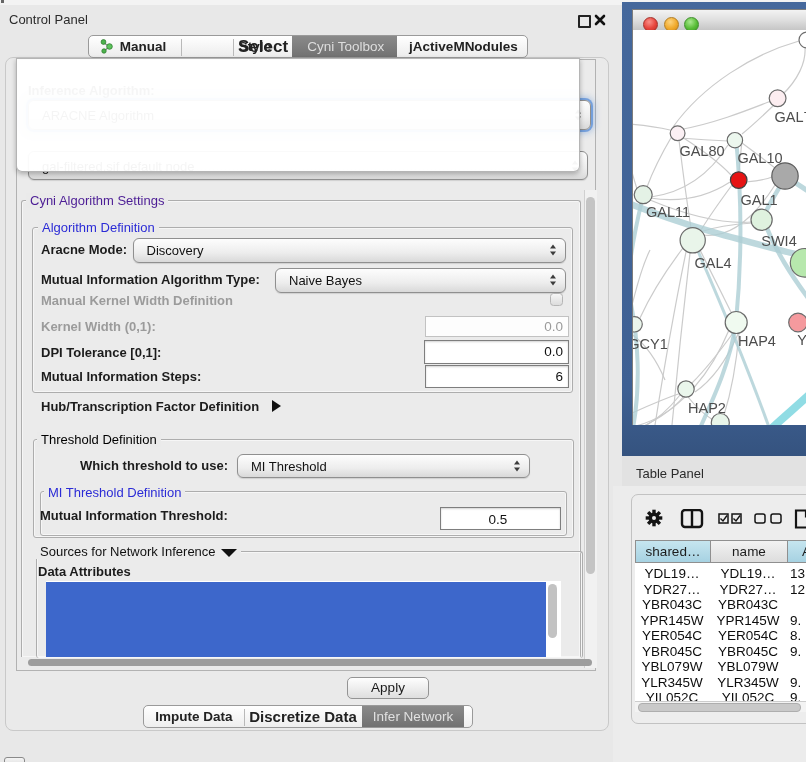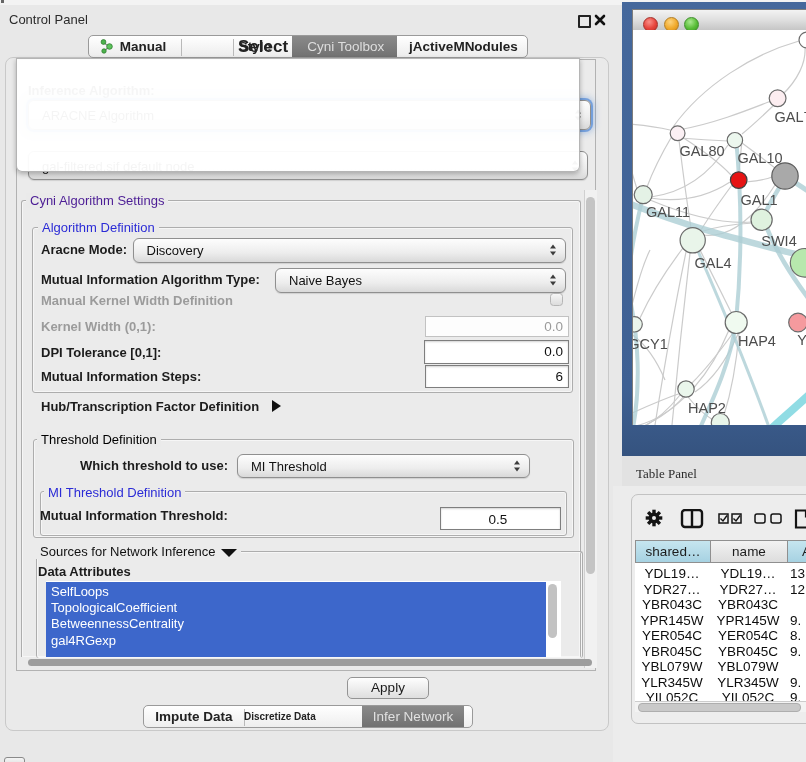--- a/index.html
+++ b/index.html
@@ -92,31 +92,30 @@
 <div class="lbl abs" style="left:40px;top:508px;">Mutual Information Threshold:</div>
 <div class="field" style="left:440px;top:507px;width:121px;height:23px;line-height:23px;text-align:center;">0.5</div>
 
 <div class="group" style="left:36px;top:550.5px;width:545px;height:106px;border-bottom:none;"></div>
 <div class="gtitle" style="left:36px;top:544px;color:#111;background:#ebebeb;">Sources for Network Inference <span style="display:inline-block;width:0;height:0;border-left:8px solid transparent;border-right:8px solid transparent;border-top:8px solid #111;vertical-align:middle;margin-left:2px;"></span></div>
 
 <div class="lbl abs" style="left:38px;top:564px;">Data Attributes</div>
 
 <div class="abs" style="left:46px;top:581px;width:515px;height:76px;background:#fff;overflow:hidden;">
  <div style="position:absolute;left:0;top:1px;width:500px;height:75px;background:#3d67cb;"></div>
- <div style="position:absolute;left:5px;top:3px;font-size:13px;color:#fff;line-height:16.2px;">SelfLoops<br>TopologicalCoefficient<br>BetweennessCentrality<br>gal4RGexp</div>
  <div style="position:absolute;left:502px;top:3px;width:9px;height:54px;background:#c2c2c2;border-radius:5px;"></div>
 </div>
 
 <div class="abs" style="left:347px;top:677px;width:82px;height:22px;border:1px solid #949494;border-radius:5px;background:linear-gradient(#fefefe,#dedede);box-sizing:border-box;text-align:center;font-size:13.5px;color:#1a1a1a;line-height:20px;">Apply</div>
 
 <div class="abs" style="left:143px;top:705px;width:330px;height:23px;border:1px solid #9a9a9a;border-radius:5px;background:linear-gradient(#fff,#eee);box-sizing:border-box;overflow:hidden;">
  <div style="position:absolute;left:218px;top:0;width:102px;height:23px;background:linear-gradient(#8a8a8a,#6f6f6f);"></div>
  <div style="position:absolute;left:99.5px;top:3px;width:1px;height:17px;background:#b9b9b9;"></div>
  <div style="position:absolute;left:0;top:0;width:100px;height:23px;text-align:center;font-size:13.5px;font-weight:bold;color:#222;line-height:22px;">Impute Data</div>
- <div style="position:absolute;left:100px;top:0;width:118px;height:30px;font-size:10px;font-weight:bold;color:#222;line-height:22px;">Discretize Data</div>
+ <div style="position:absolute;left:100px;top:0;width:118px;height:30px;text-align:center;font-size:15px;font-weight:bold;color:#222;line-height:22px;">Discretize Data</div>
  <div style="position:absolute;left:218px;top:0;width:102px;height:23px;text-align:center;font-size:13.5px;color:#e0e0e0;line-height:22px;">Infer Network</div>
 </div>
 
 <div class="abs" style="left:88px;top:35px;width:440px;height:23px;border:1px solid #9a9a9a;border-radius:5px;background:linear-gradient(#fff,#ececec);box-sizing:border-box;overflow:hidden;">
  <div style="position:absolute;left:203px;top:0;width:104.5px;height:23px;background:linear-gradient(#8a8a8a,#6f6f6f);"></div>
  <div style="position:absolute;left:91.5px;top:3px;width:1px;height:17px;background:#b9b9b9;"></div>
  <div style="position:absolute;left:143.5px;top:3px;width:1px;height:17px;background:#b9b9b9;"></div>
  <div style="position:absolute;left:0;top:0;width:92px;height:23px;text-align:center;font-size:13.5px;font-weight:bold;color:#222;line-height:22px;padding-left:16px;box-sizing:border-box;">Manual</div>
  <div style="position:absolute;left:92px;top:0;width:52px;height:23px;text-align:center;font-size:13.5px;font-weight:bold;color:#222;line-height:22px;margin-left:48px;">Style</div>
  <div style="position:absolute;left:144px;top:0;width:60px;height:23px;text-align:center;font-size:17px;font-weight:bold;color:#222;line-height:22px;">Select</div>
@@ -224,21 +223,21 @@
  <text x="80" y="238">GAL4</text>
  <text x="146" y="215.5">SWI4</text>
  <text x="124" y="316">HAP4</text>
  <text x="197" y="314.5">YEL021W</text>
  <text x="15" y="318.5">GCY1</text>
  <text x="74" y="382.5">HAP2</text>
 </g>
 </svg>
 
 <div class="abs" style="left:622px;top:456px;width:184px;height:30px;background:#e2e2e2;"></div>
-<div class="abs" style="left:636px;top:466px;font-size:13px;color:#2b2b2b;font-family:Liberation Serif, serif;">Table Panel</div>
+<div class="abs" style="left:636px;top:466px;font-size:13px;color:#2b2b2b;">Table Panel</div>
 <div class="abs" style="left:613px;top:486px;width:193px;height:276px;background:#ececec;"></div>
 
 <div class="abs" style="left:631px;top:494px;width:185px;height:230px;background:#ededed;border:1px solid #c2c2c2;border-radius:7px;box-sizing:border-box;overflow:hidden;">
 
  <svg style="position:absolute;left:13px;top:14px;" width="165" height="20" viewBox="0 0 165 20">
 
   <g transform="translate(9,9)" fill="#141414">
    <circle r="5.4"></circle>
    <g>
     <rect x="-1.7" y="-8.3" width="3.4" height="4"></rect>

